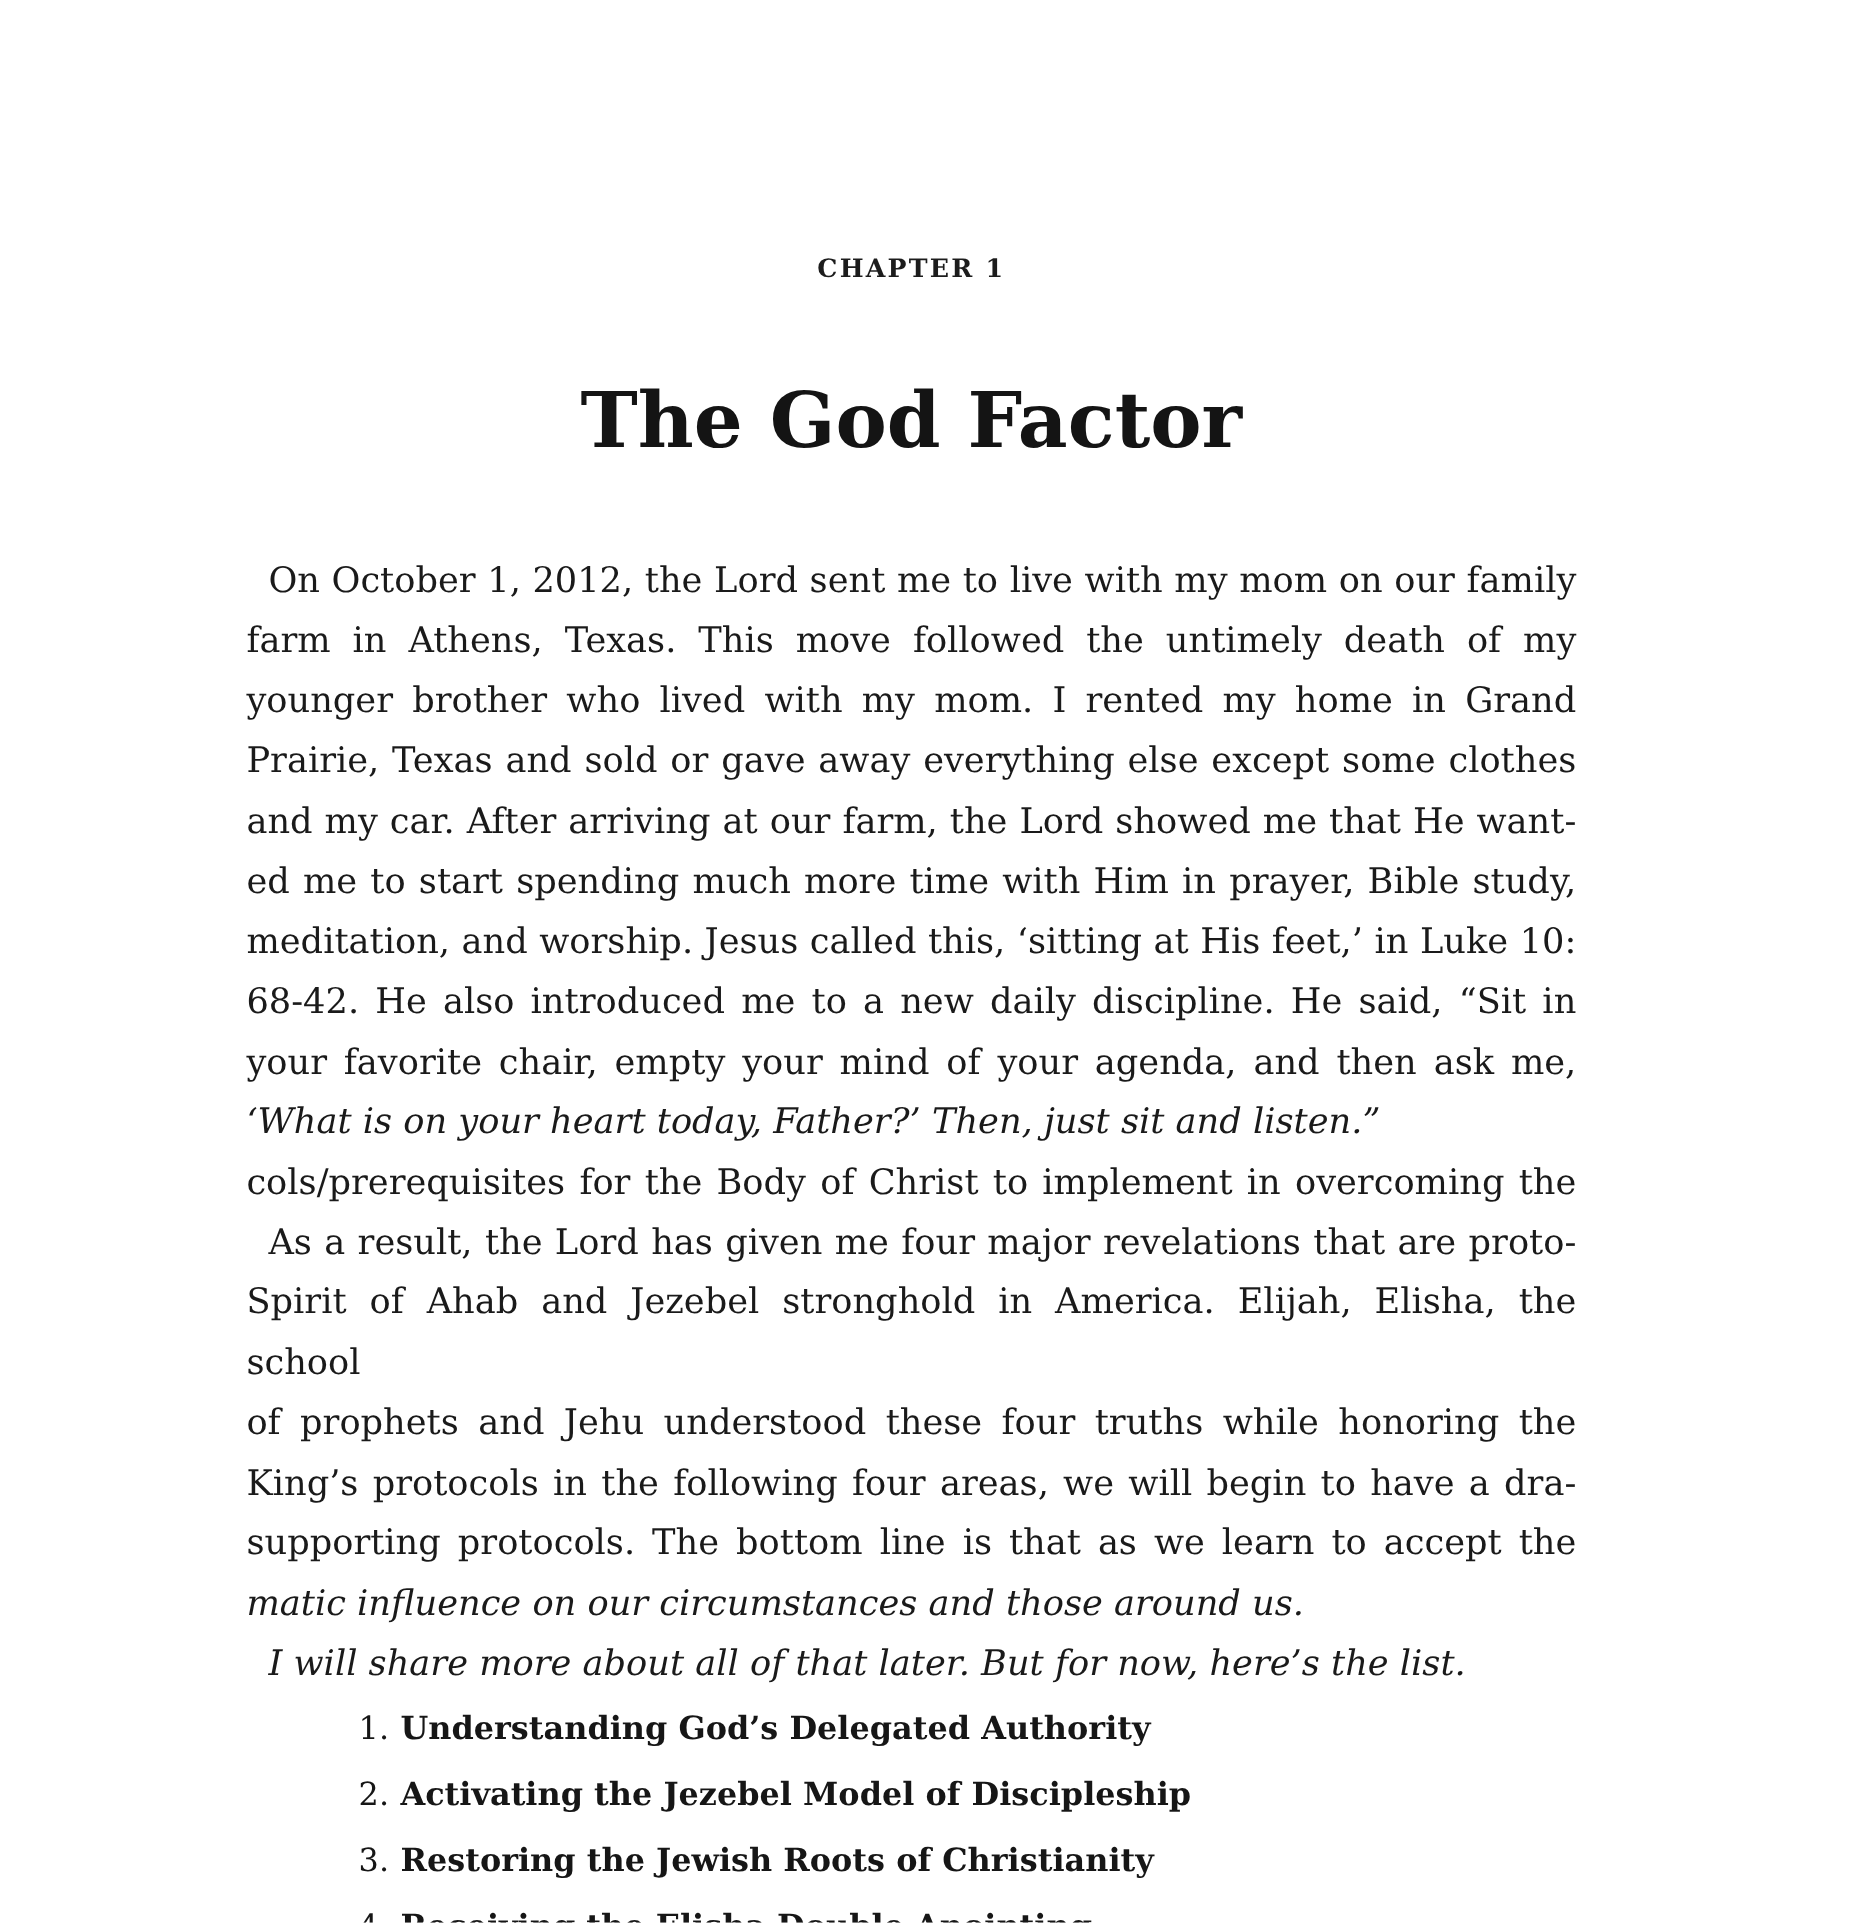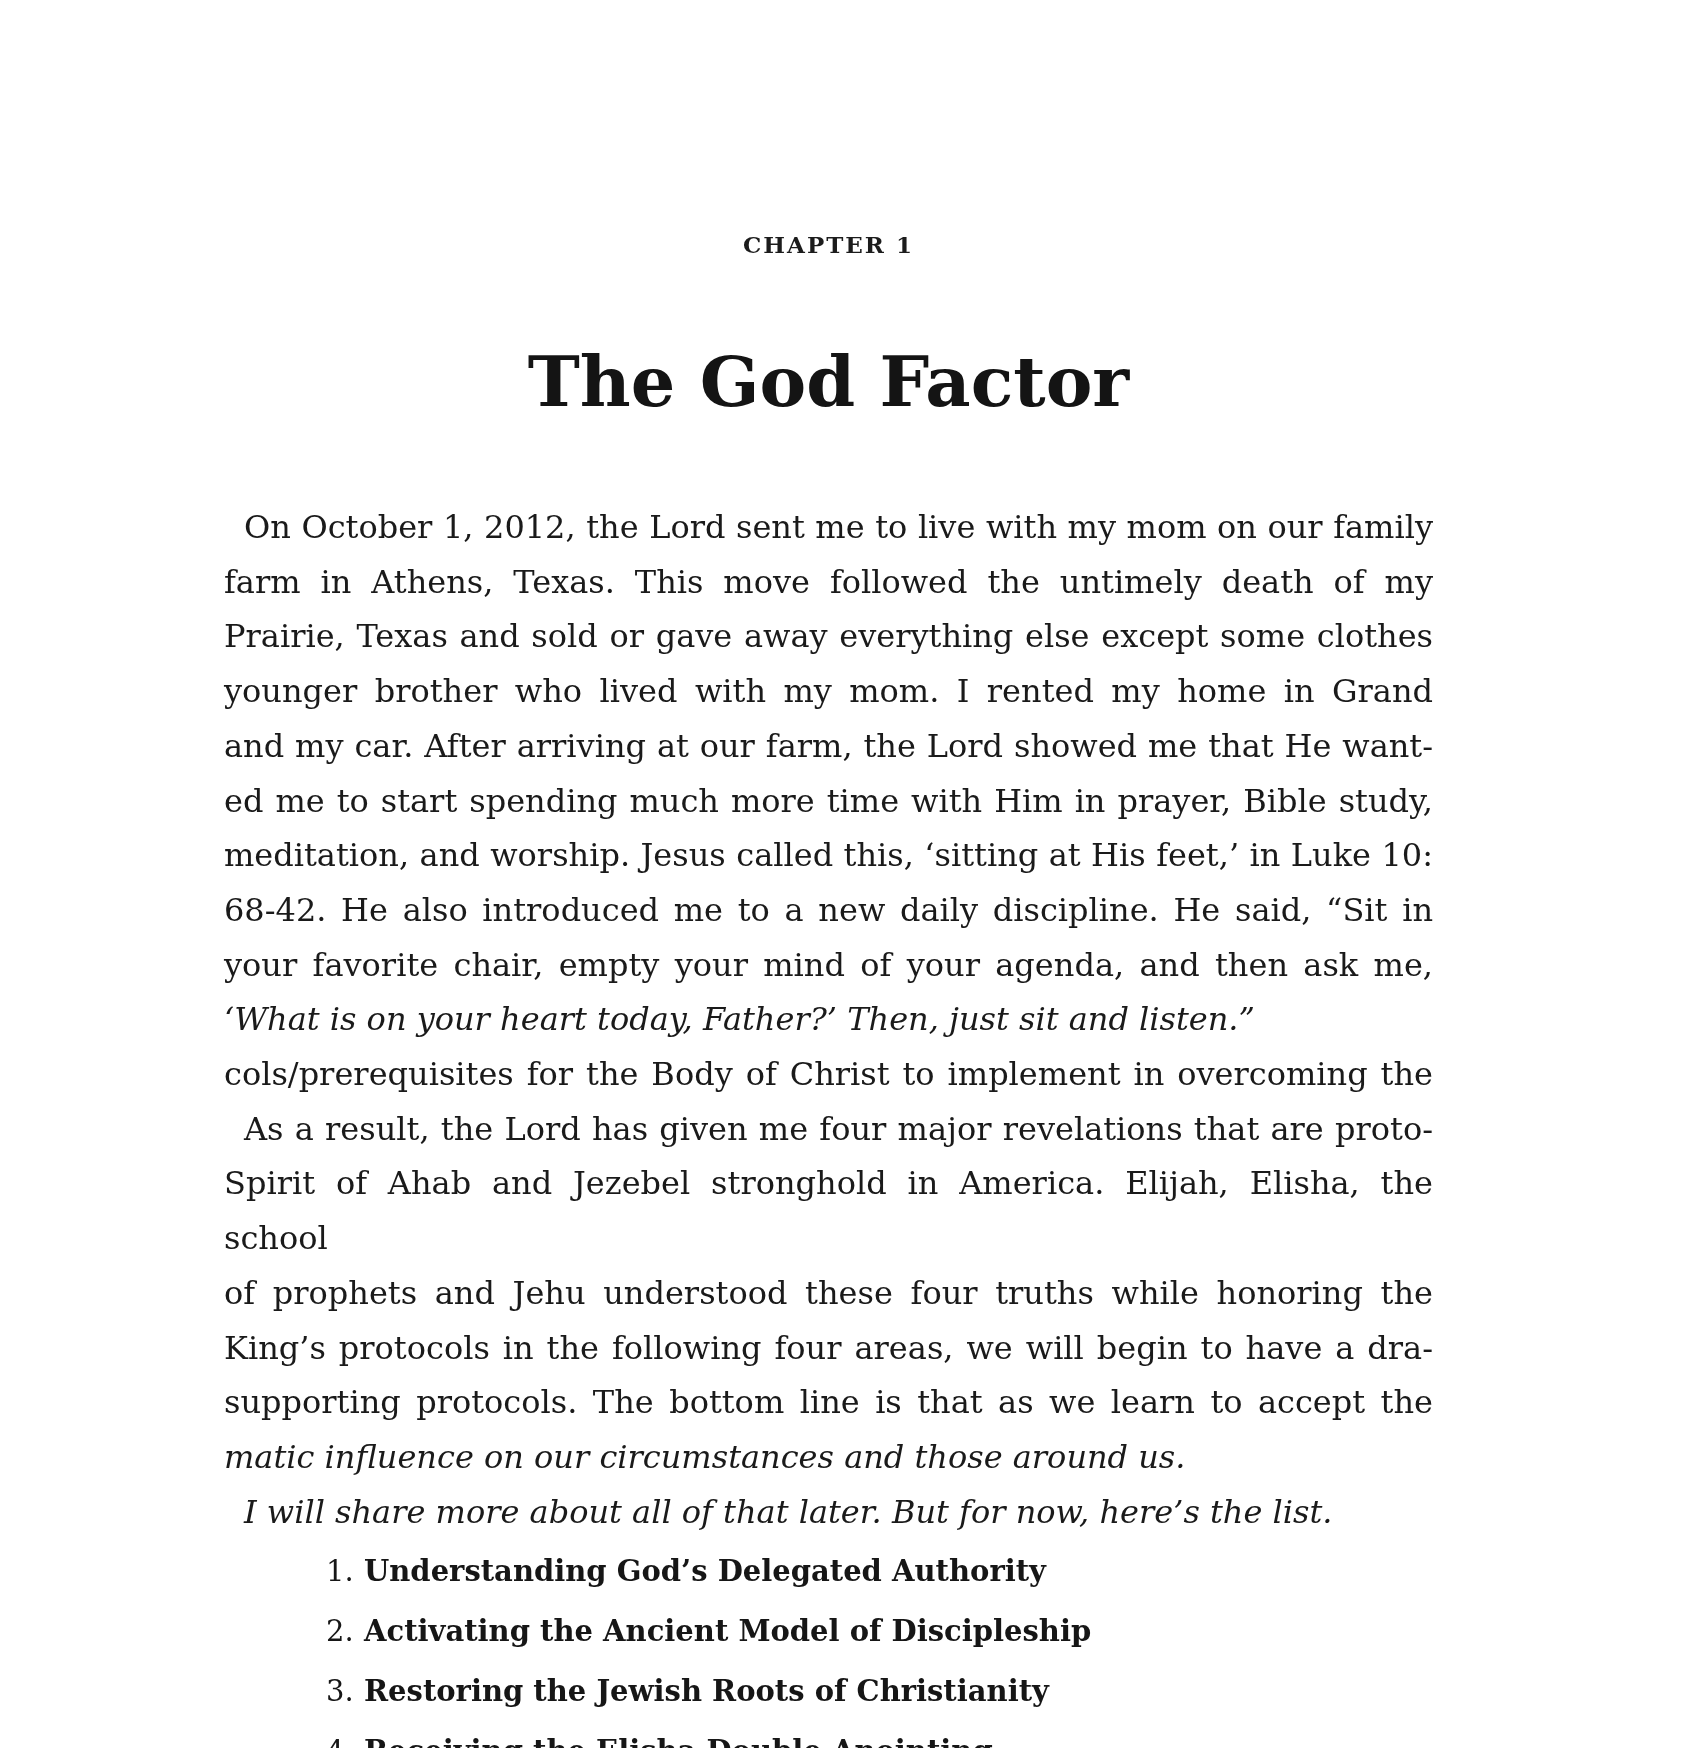--- a/index.html
+++ b/index.html
@@ -74,22 +74,22 @@
 
   <div class="chapter-label">CHAPTER 1</div>
 
   <h1 class="book-title">The God Factor</h1>
 
   <div class="body-text">
 
     <div class="para">
       <div class="line indent">On October 1, 2012, the Lord sent me to live with my mom on our family</div>
       <div class="line">farm in Athens, Texas. This move followed the untimely death of my</div>
+      <div class="line">younger brother who lived with my mom. I rented my home in Grand</div>
       <div class="line">Prairie, Texas and sold or gave away everything else except some clothes</div>
-      <div class="line">younger brother who lived with my mom. I rented my home in Grand</div>
       <div class="line">and my car. After arriving at our farm, the Lord showed me that He want-</div>
       <div class="line">ed me to start spending much more time with Him in prayer, Bible study,</div>
       <div class="line">meditation, and worship. Jesus called this, ‘sitting at His feet,’ in Luke 10:</div>
       <div class="line">68-42. He also introduced me to a new daily discipline. He said, “Sit in</div>
       <div class="line">your favorite chair, empty your mind of your agenda, and then ask me,</div>
       <div class="line end">‘What is on your heart today, Father?’ Then, just sit and listen.”</div>
     </div>
 
     <div class="para">
       <div class="line">cols/prerequisites for the Body of Christ to implement in overcoming the</div>
@@ -105,21 +105,21 @@
       <div class="line indent end">I will share more about all of that later. But for now, here’s the list.</div>
     </div>
 
   </div>
 
   <div class="protocol-list">
     <div class="list-item">
       <span class="num">1.</span><span class="item-text">Understanding God’s Delegated Authority</span>
     </div>
     <div class="list-item">
-      <span class="num">2.</span><span class="item-text">Activating the Ancient Model of Discipleship</span>
+      <span class="num">2.</span><span class="item-text">Activating the Jezebel Model of Discipleship</span>
     </div>
     <div class="list-item">
       <span class="num">3.</span><span class="item-text">Restoring the Jewish Roots of Christianity</span>
     </div>
     <div class="list-item">
       <span class="num">4.</span><span class="item-text">Receiving the Elisha Double Anointing</span>
     </div>
   </div>
 
 </div>

